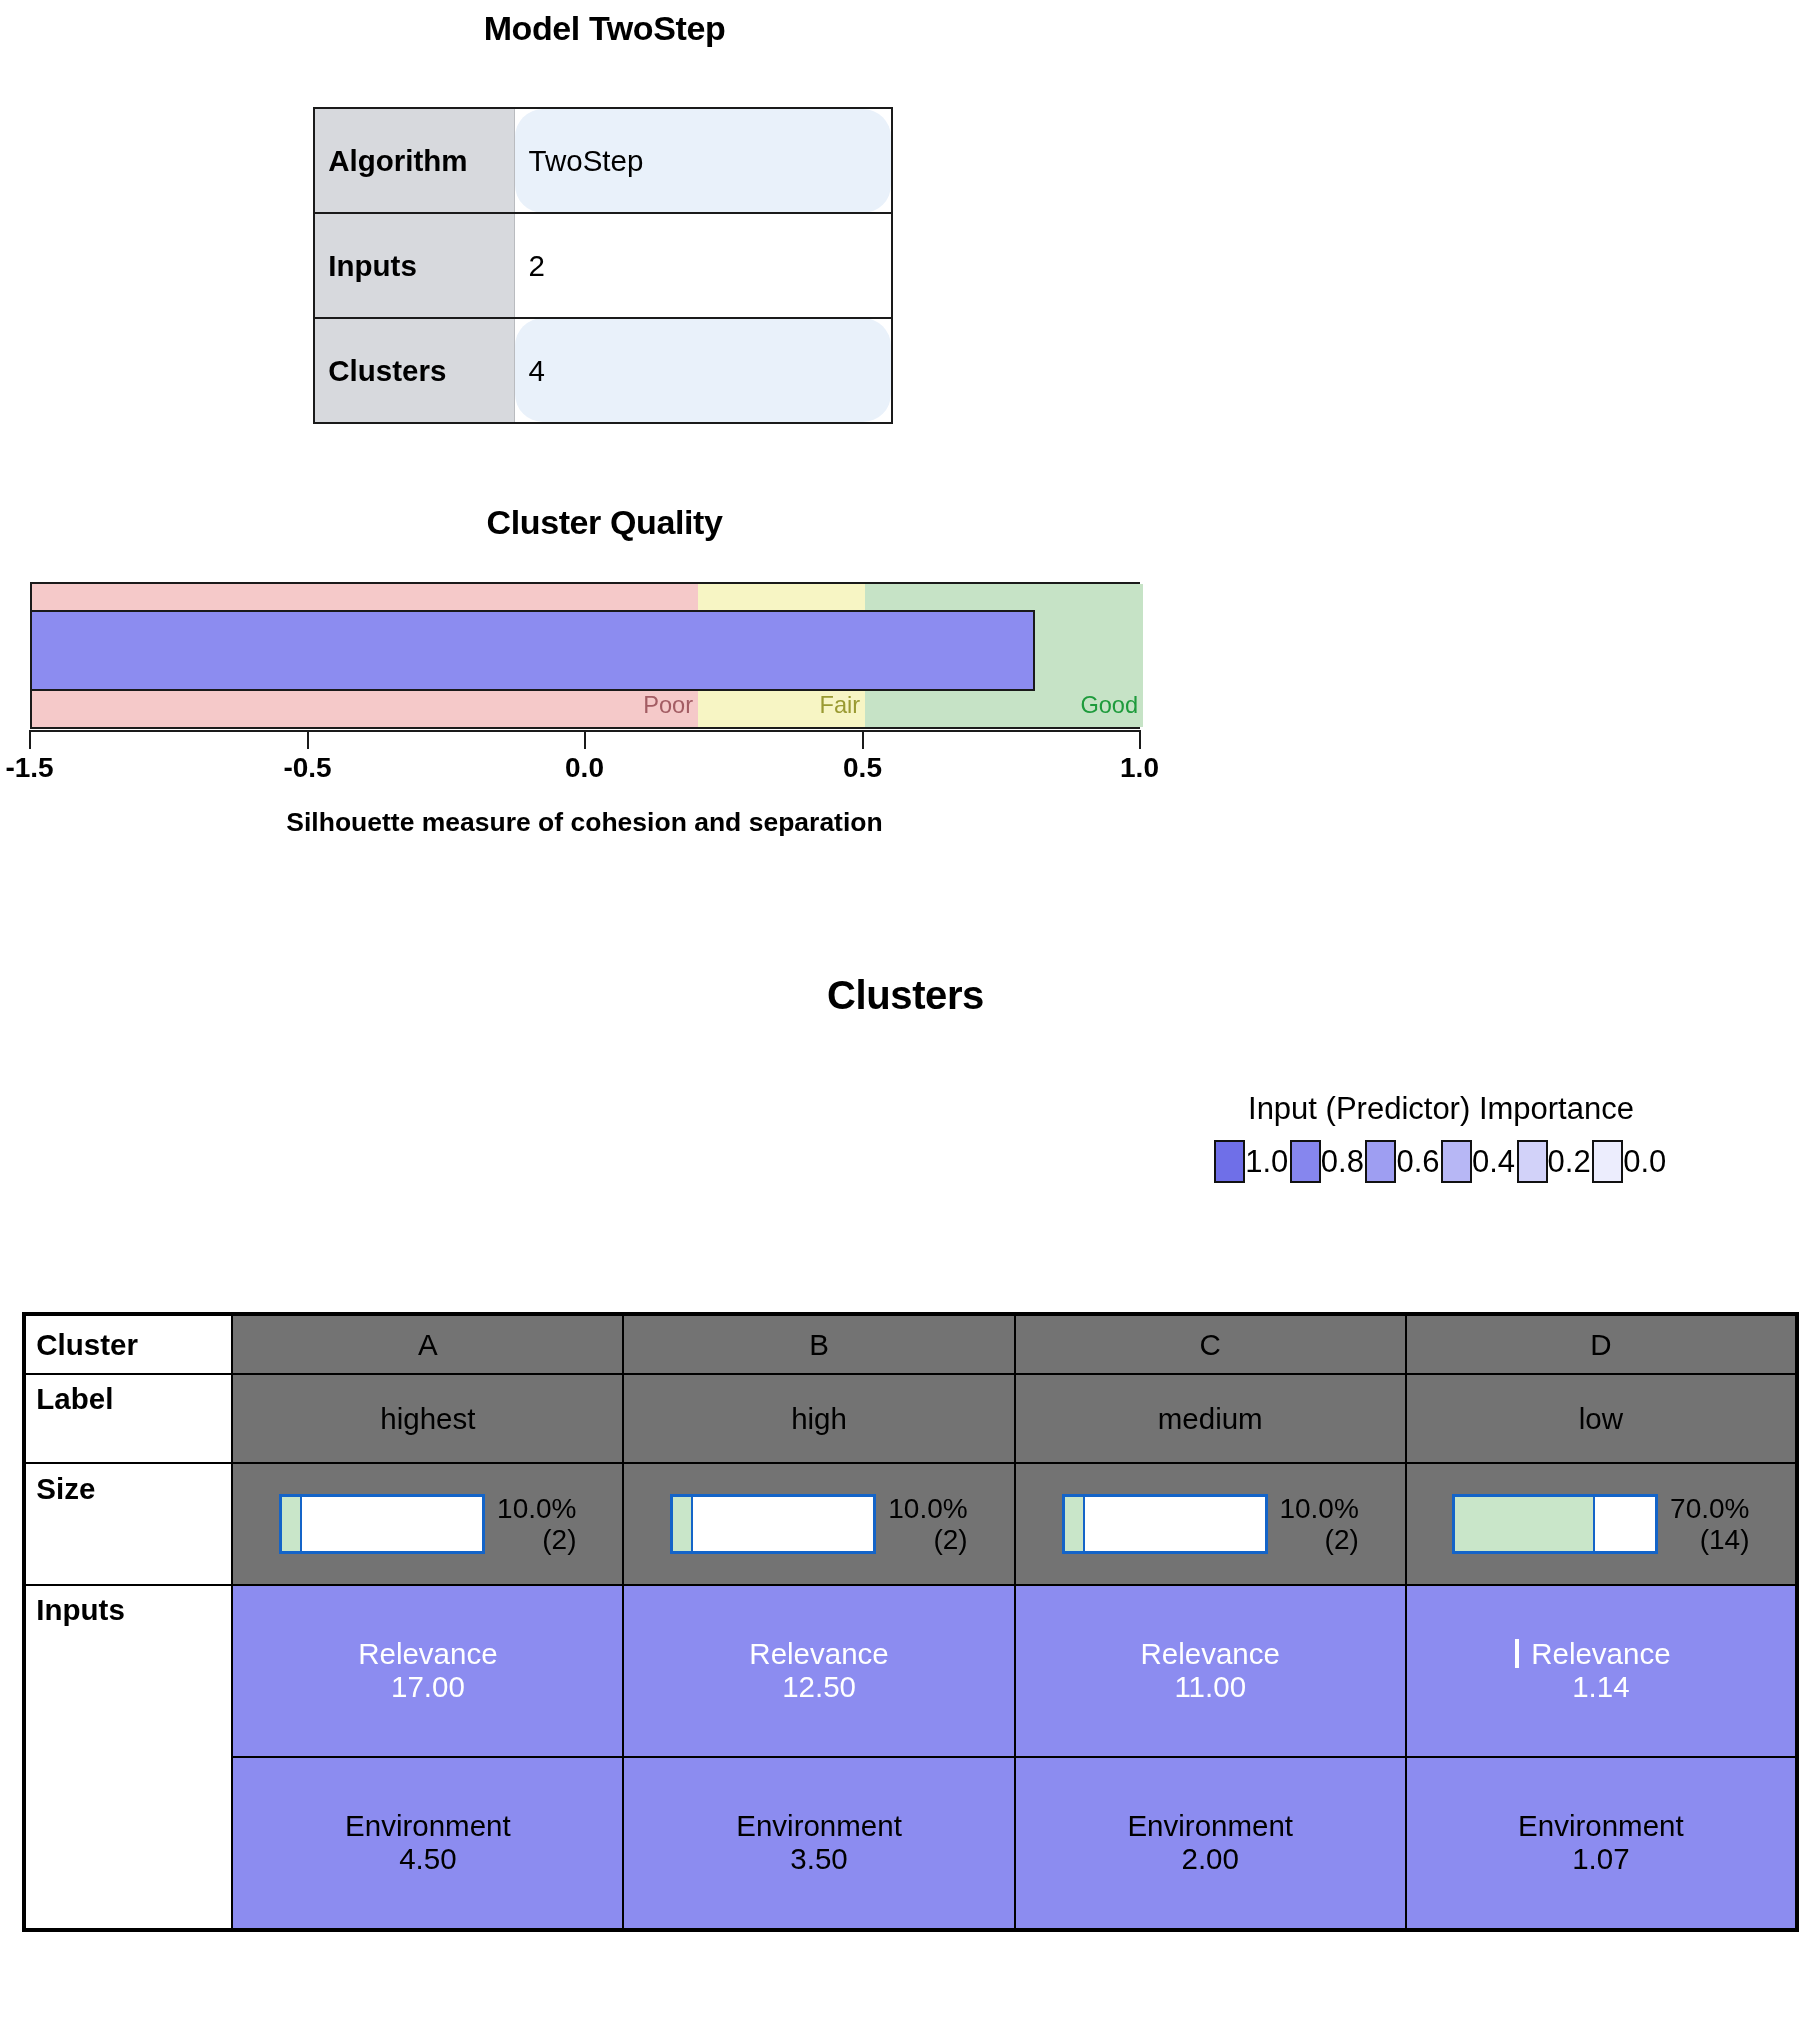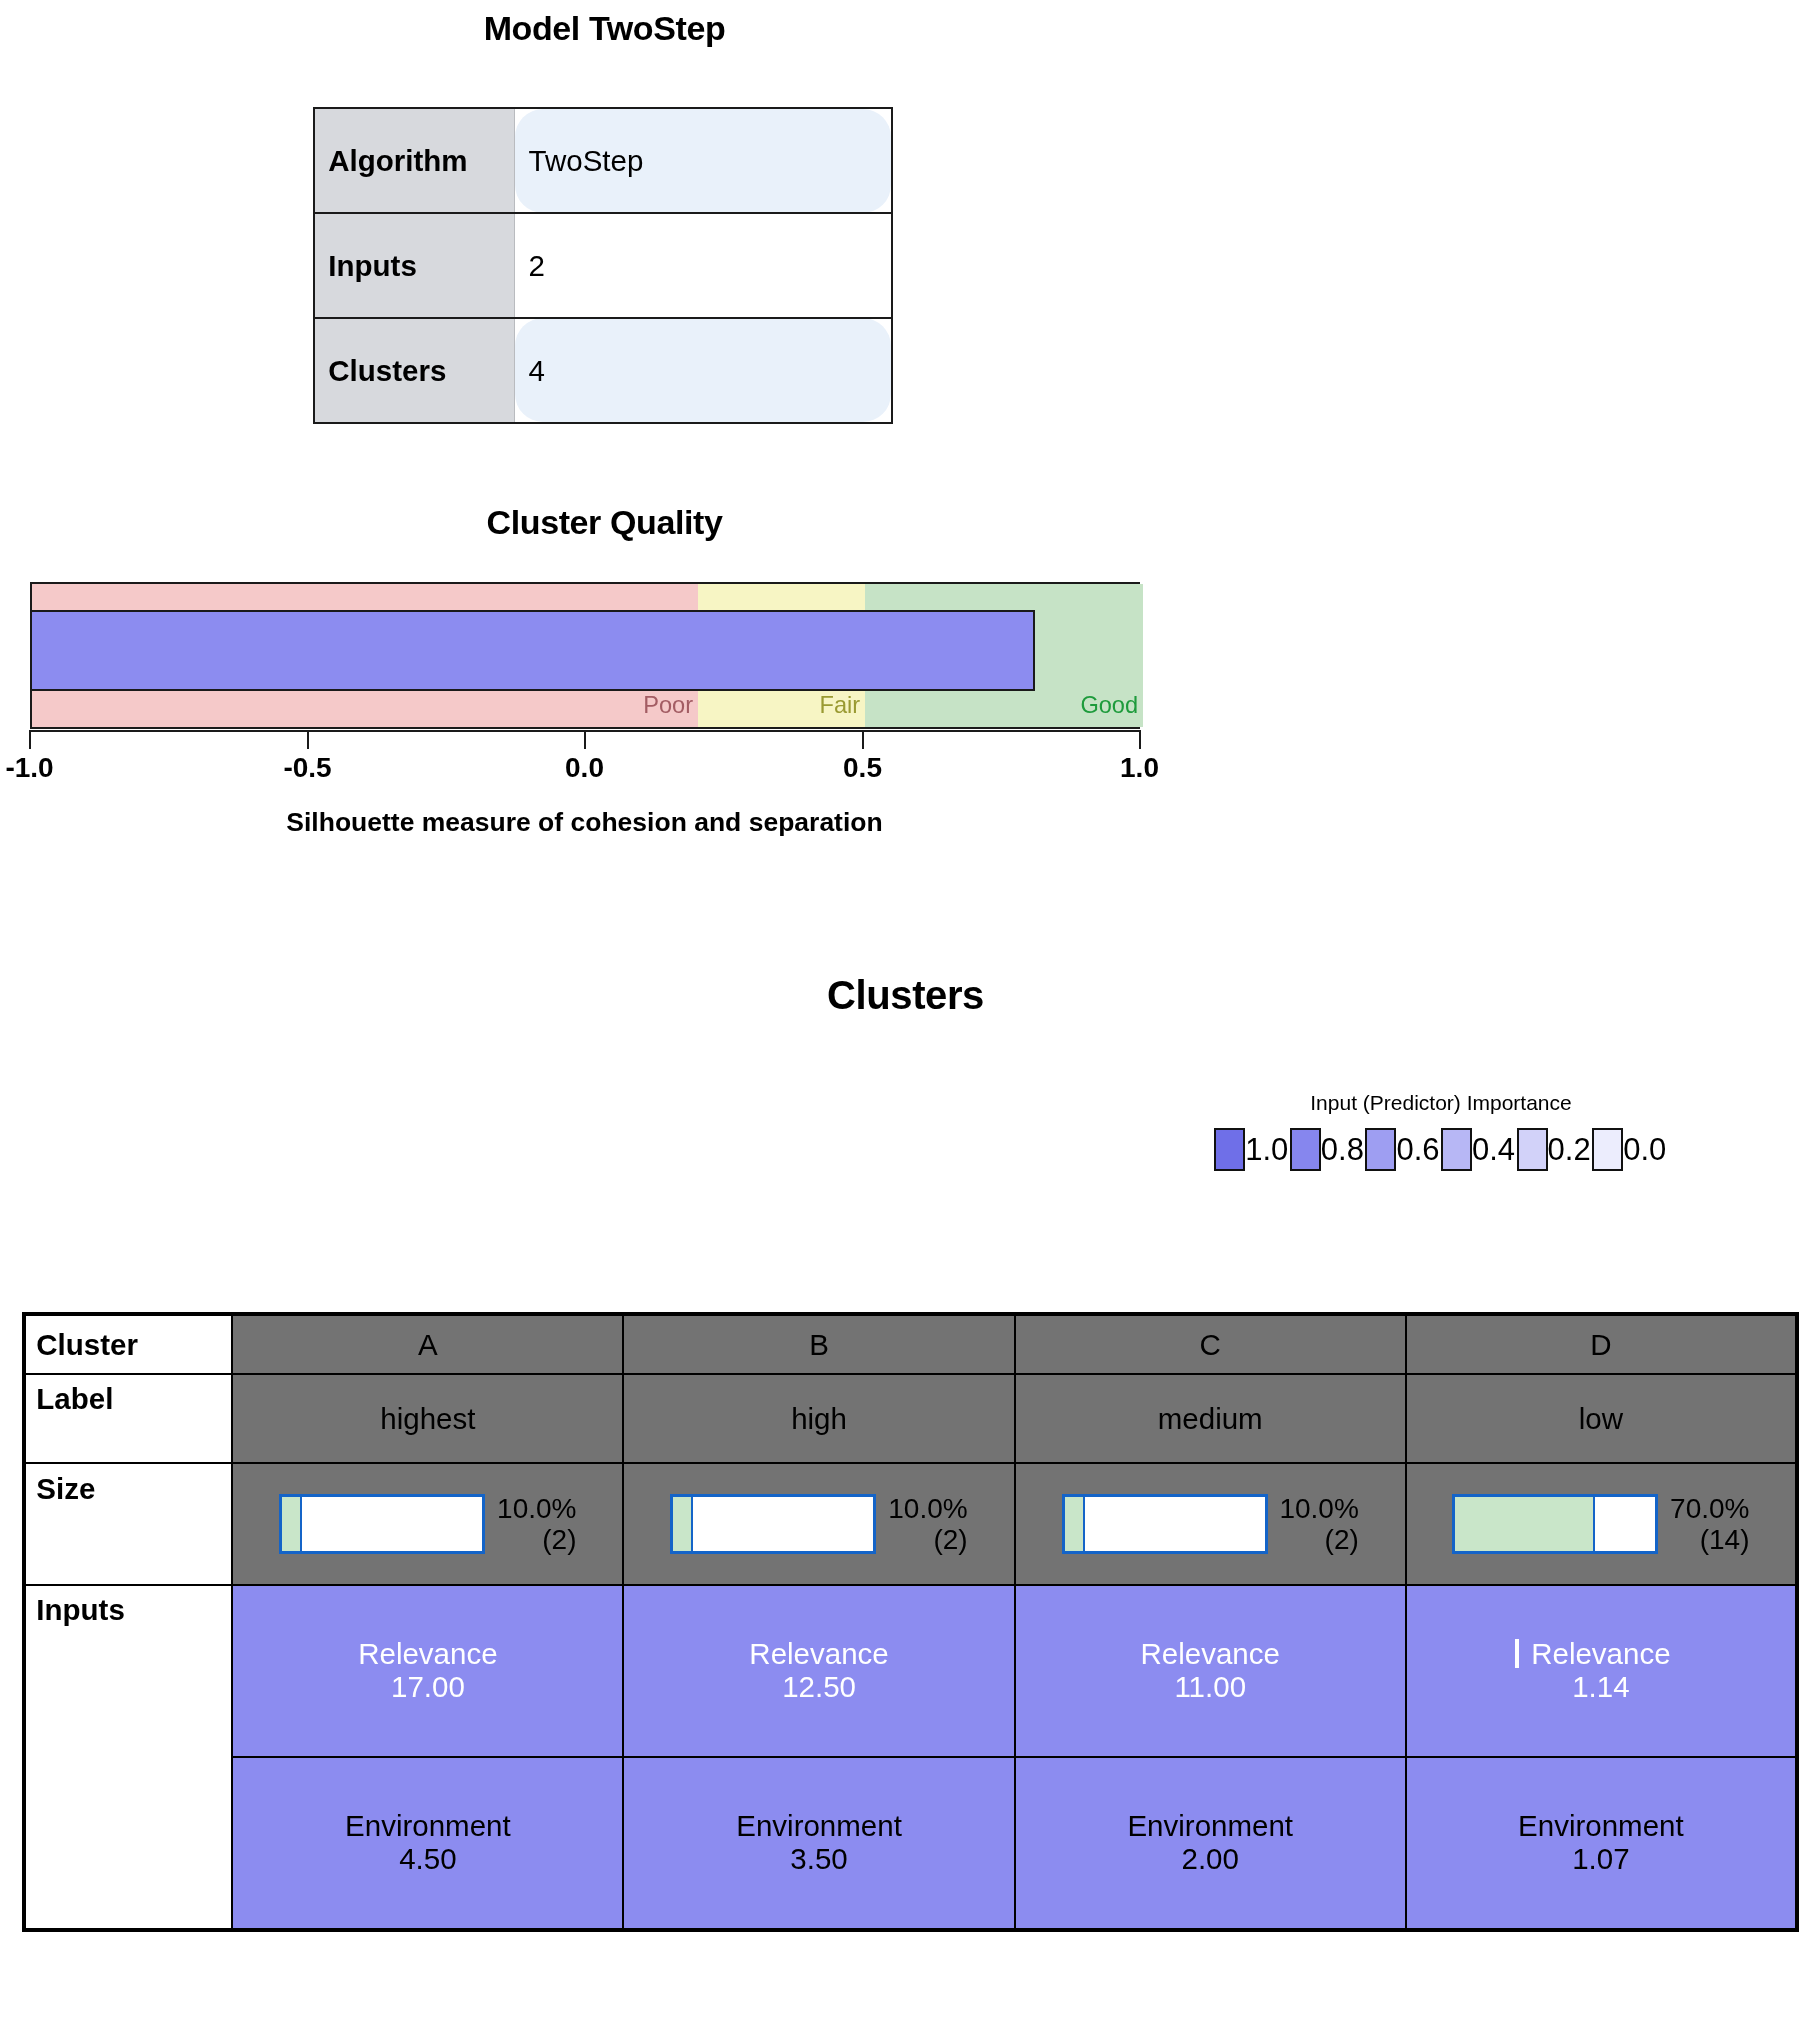--- a/index.html
+++ b/index.html
@@ -137,21 +137,21 @@
     font-size: 40px;
     font-weight: bold;
     letter-spacing: -0.4px;
   }
   #importance-legend {
     left: 1091px; top: 1091px;
     width: 700px;
   }
   #importance-legend-title {
     text-align: center;
-    font-size: 21px;
+    font-size: 31px;
     white-space: nowrap;
   }
   #importance-legend-items {
     display: flex;
     align-items: center;
     justify-content: center;
     margin-top: 13.3px;
   }
   .legend-swatch {
     width: 31px; height: 43px;
@@ -289,21 +289,21 @@
     <div class="cq-band" id="cq-band-good" style="left: 833px; width: 278px; background: rgb(198, 227, 198);">
       <span class="cq-band-label" style="color: rgb(30, 155, 60);">Good</span>
     </div>
   </div>
   <div id="cq-silhouette-bar" style="width: 1005px; background: rgb(140, 140, 240);"></div>
 </div>
 
 <div class="abs" id="cq-axis">
   <div id="cq-axis-line"></div>
 <div class="cq-tick" style="left: -0.7px;"></div>
-    <div class="cq-tick-label" style="left: 0px;">-1.0</div>
+    <div class="cq-tick-label" style="left: 0px;">-1.5</div>
     <div class="cq-tick" style="left: 277px;"></div>
     <div class="cq-tick-label" style="left: 278px;">-0.5</div>
     <div class="cq-tick" style="left: 554px;"></div>
     <div class="cq-tick-label" style="left: 555px;">0.0</div>
     <div class="cq-tick" style="left: 832px;"></div>
     <div class="cq-tick-label" style="left: 833px;">0.5</div>
     <div class="cq-tick" style="left: 1109px;"></div>
     <div class="cq-tick-label" style="left: 1110px;">1.0</div>
   </div>
 <div class="abs" id="cq-axis-caption">Silhouette measure of cohesion and separation</div>

